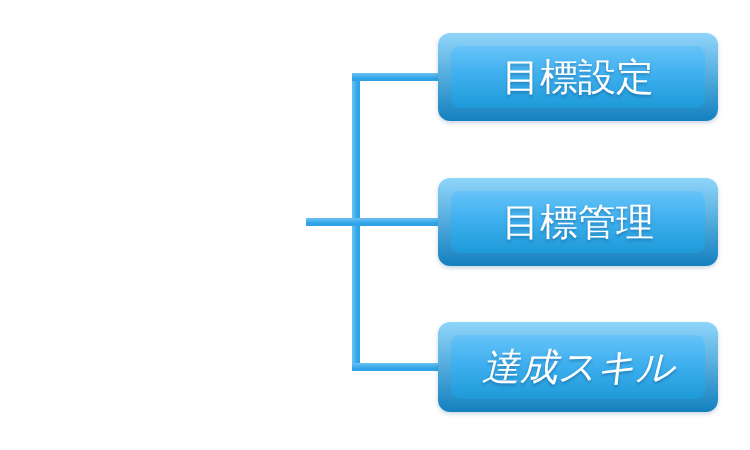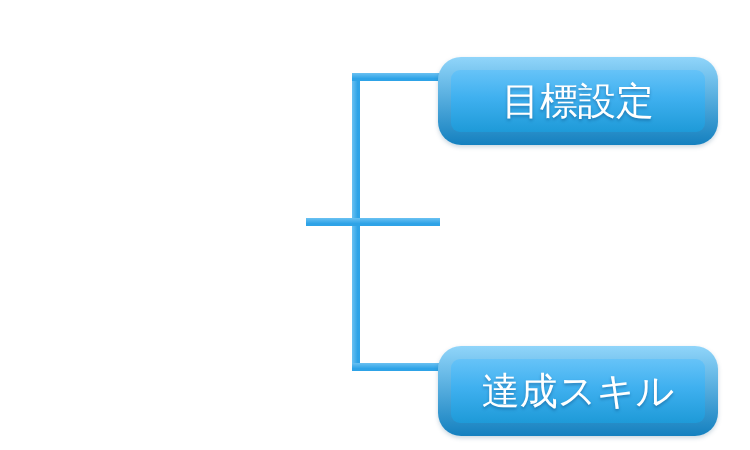--- a/index.html
+++ b/index.html
@@ -36,24 +36,23 @@
   }
   .connector.v {
     width: 8px;
     background: linear-gradient(90deg, var(--connector-light) 0%, var(--connector-dark) 70%);
   }
   
   .node {
     position: absolute;
     z-index: 2;
     padding: 13px;
-    border-radius: 23px;
+    border-radius: 12px;
     background: linear-gradient(180deg, var(--box-border-top) 0%, var(--box-border-bottom) 100%);
     box-shadow: 0 2px 4px rgba(40, 90, 130, 0.25);
-    margin-top: 24px;
   }
   .node-inner {
     width: 100%; height: 100%;
     border-radius: 9px;
     background: linear-gradient(180deg, var(--box-top) 0%, var(--box-mid) 45%, var(--box-bottom) 100%);
     display: flex;
     align-items: center;
     justify-content: center;
   }
   .node-label {
@@ -75,20 +74,25 @@
   <div class="connector h" style="left:306px; top:218px; width:134px;"></div>
   <div class="connector h" style="left:352px; top:363px; width:88px;"></div>
 
 
   <div class="node child" style="left:438px; top:33px; width:280px; height:88px;">
     <div class="node-inner">
       <span class="node-label">目標設定</span>
     </div>
   </div>
 
+  <div class="node child" style="left:438px; top:178px; width:280px; height:88px;">
+    <div class="node-inner">
+      <span class="node-label">目標管理</span>
+    </div>
+  </div>
 
-  <div class="node child" style="left:438px; top:322px; width:280px; height:90px;">
+  <div class="node child" style="left:438px; top:322px; width:280px; height:90px;font-style:italic;">
     <div class="node-inner">
       <span class="node-label">達成スキル</span>
     </div>
   </div>
 
 </div>
 
 </body></html>

